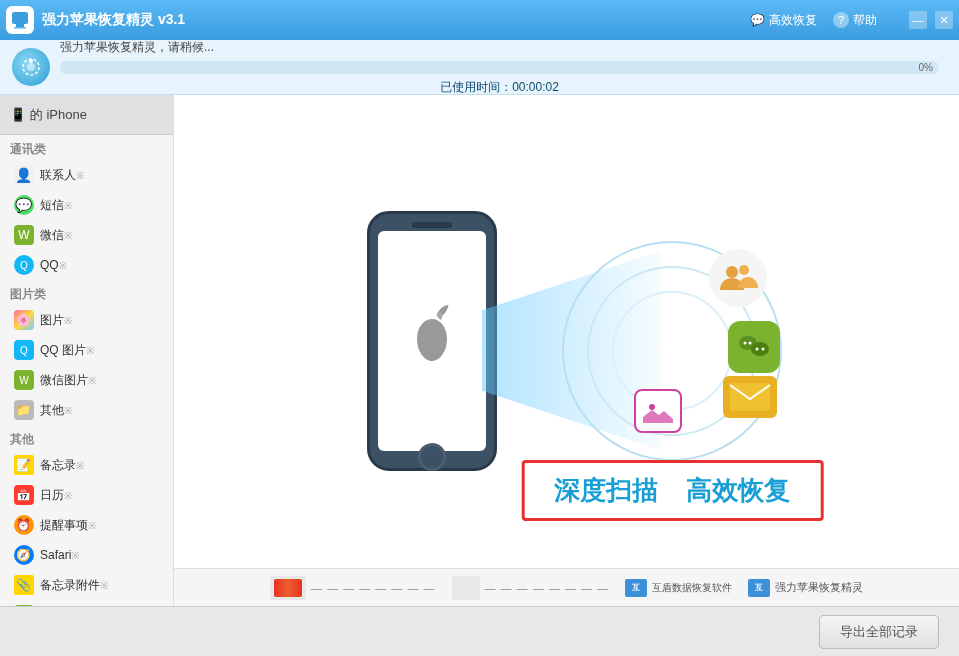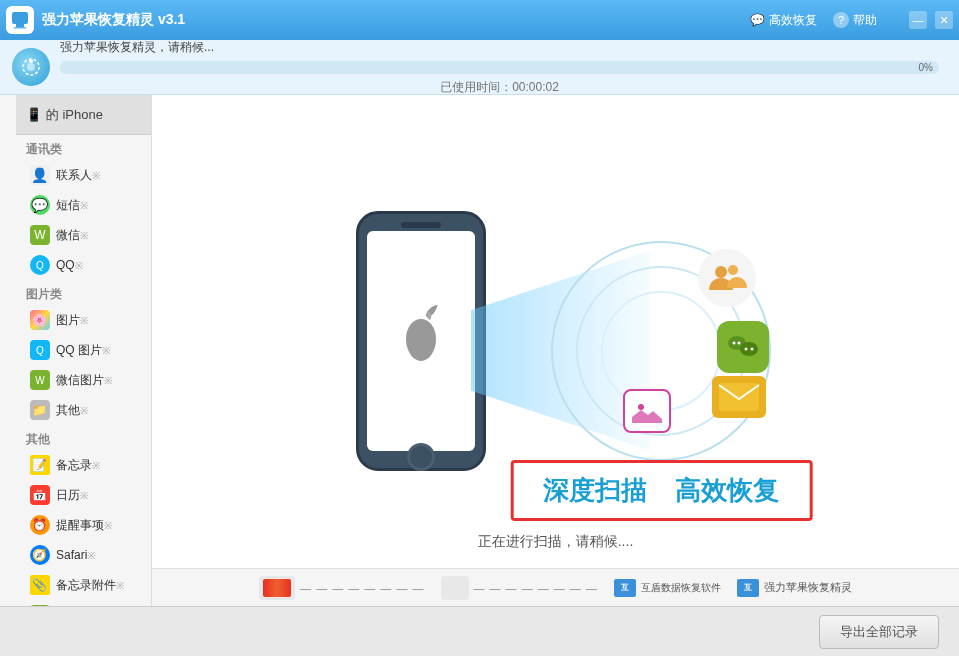--- a/index.html
+++ b/index.html
@@ -73,26 +73,25 @@
     }
 
     
     .main {
       display: flex;
       height: calc(656px - 40px - 55px - 50px);
     }
 
     
     .sidebar {
-      width: 152px;
+      width: 174px;
       background: #f5f5f5;
       border-right: 1px solid #ddd;
       overflow-y: auto;
       flex-shrink: 0;
-      padding-left: 16px;
     }
     .device-header {
       height: 40px;
       background: #e0e0e0;
       display: flex;
       align-items: center;
       padding: 0 10px;
       font-size: 13px;
       color: #444;
       border-bottom: 1px solid #ccc;
@@ -418,21 +417,21 @@
     </svg>
   </div>
   <div class="scanbar-right">
     <div class="scanbar-info-row">
       <span style="font-size:12px;color:#444;">强力苹果恢复精灵，请稍候...</span>
     </div>
     <div style="position:relative;width:100%;height:13px;background:#d0e8f5;border-radius:6px;overflow:hidden;">
       <div style="width:0%;height:100%;background:linear-gradient(to right,#5bc8f5,#3aabd8);border-radius:6px;"></div>
       <span style="position:absolute;right:6px;top:0;font-size:10px;color:#666;line-height:13px;">0%</span>
     </div>
-    <div style="text-align:center;font-size:12px;color:#737373;">已使用时间：00:00:02</div>
+    <div style="text-align:center;font-size:12px;color:#0c4a6e;">已使用时间：00:00:02</div>
   </div>
 </div>
 
 <div class="main">
 
   <div class="sidebar">
     <div class="device-header">
       <span style="font-size:13px;color:#444;">
         <span>📱</span>
         <span>的 iPhone</span>
@@ -563,21 +562,20 @@
           </svg>
         </div>
       </div>
     </div>
 
     <div class="deep-scan-box" style="position:absolute;bottom:85px;left:50%;transform:translateX(-15%);border:3px solid #e83030;border-radius:4px;padding:10px 30px;display:flex;gap:28px;background:rgba(255,255,255,0.9);margin-top:36px;">
       <span class="deep-scan-text" style="font-size:26px;color:#1a9fd4;font-weight:bold;">深度扫描</span>
       <span class="deep-scan-text" style="font-size:26px;color:#1a9fd4;font-weight:bold;">高效恢复</span>
     </div>
 
-    <div class="scanning-status" style="position:absolute;bottom:55px;font-size:14px;color:#555;width:100%;text-align:center;">正在进行扫描，请稍候....</div>
 
     <div class="links-bar" style="position:absolute;bottom:0;width:100%;height:38px;background:#f5f5f5;border-top:1px solid #e0e0e0;display:flex;align-items:center;justify-content:center;gap:16px;">
 
       <div class="link-item" style="display:flex;align-items:center;gap:5px;">
         <div style="width:36px;height:24px;background:#e8e8e8;border-radius:3px;display:flex;align-items:center;justify-content:center;">
           <div style="width:28px;height:18px;background:linear-gradient(90deg,#e83020,#f06030,#e83020);border-radius:2px;"></div>
         </div>
         <span style="font-size:11px;color:#888;letter-spacing:1px;">— — — — — — — —</span>
       </div>
       <div class="link-item" style="display:flex;align-items:center;gap:5px;">

